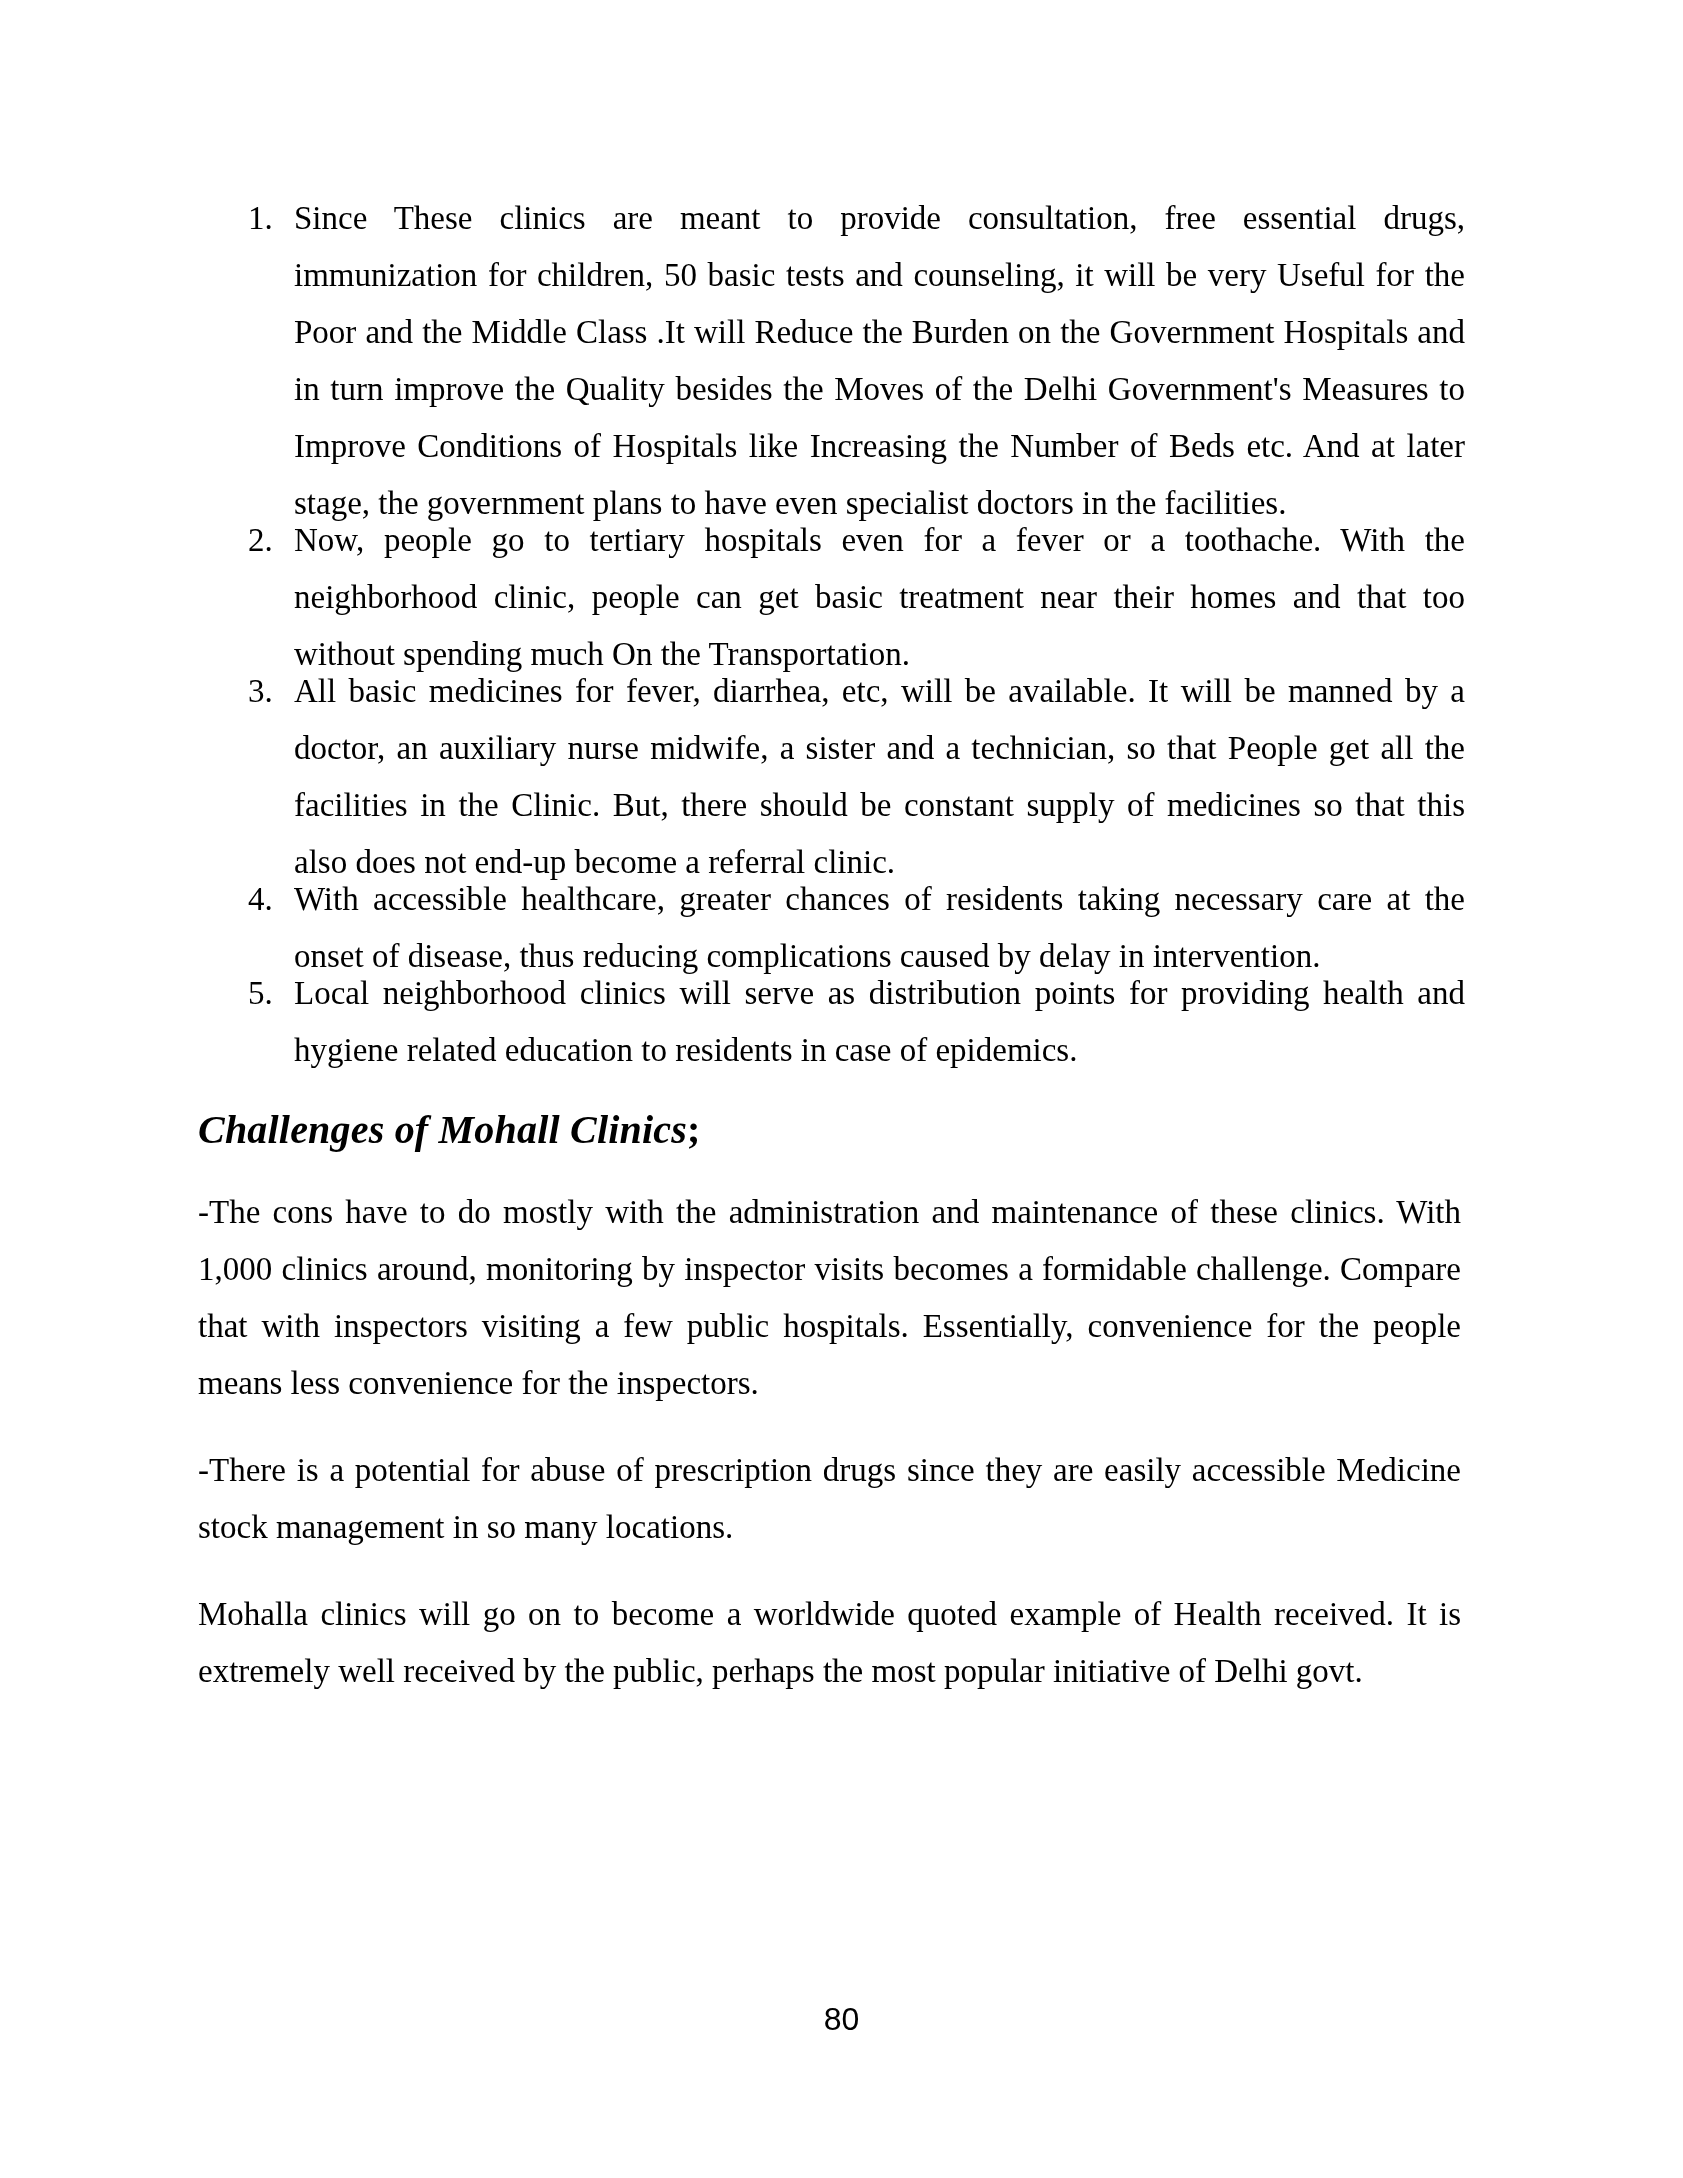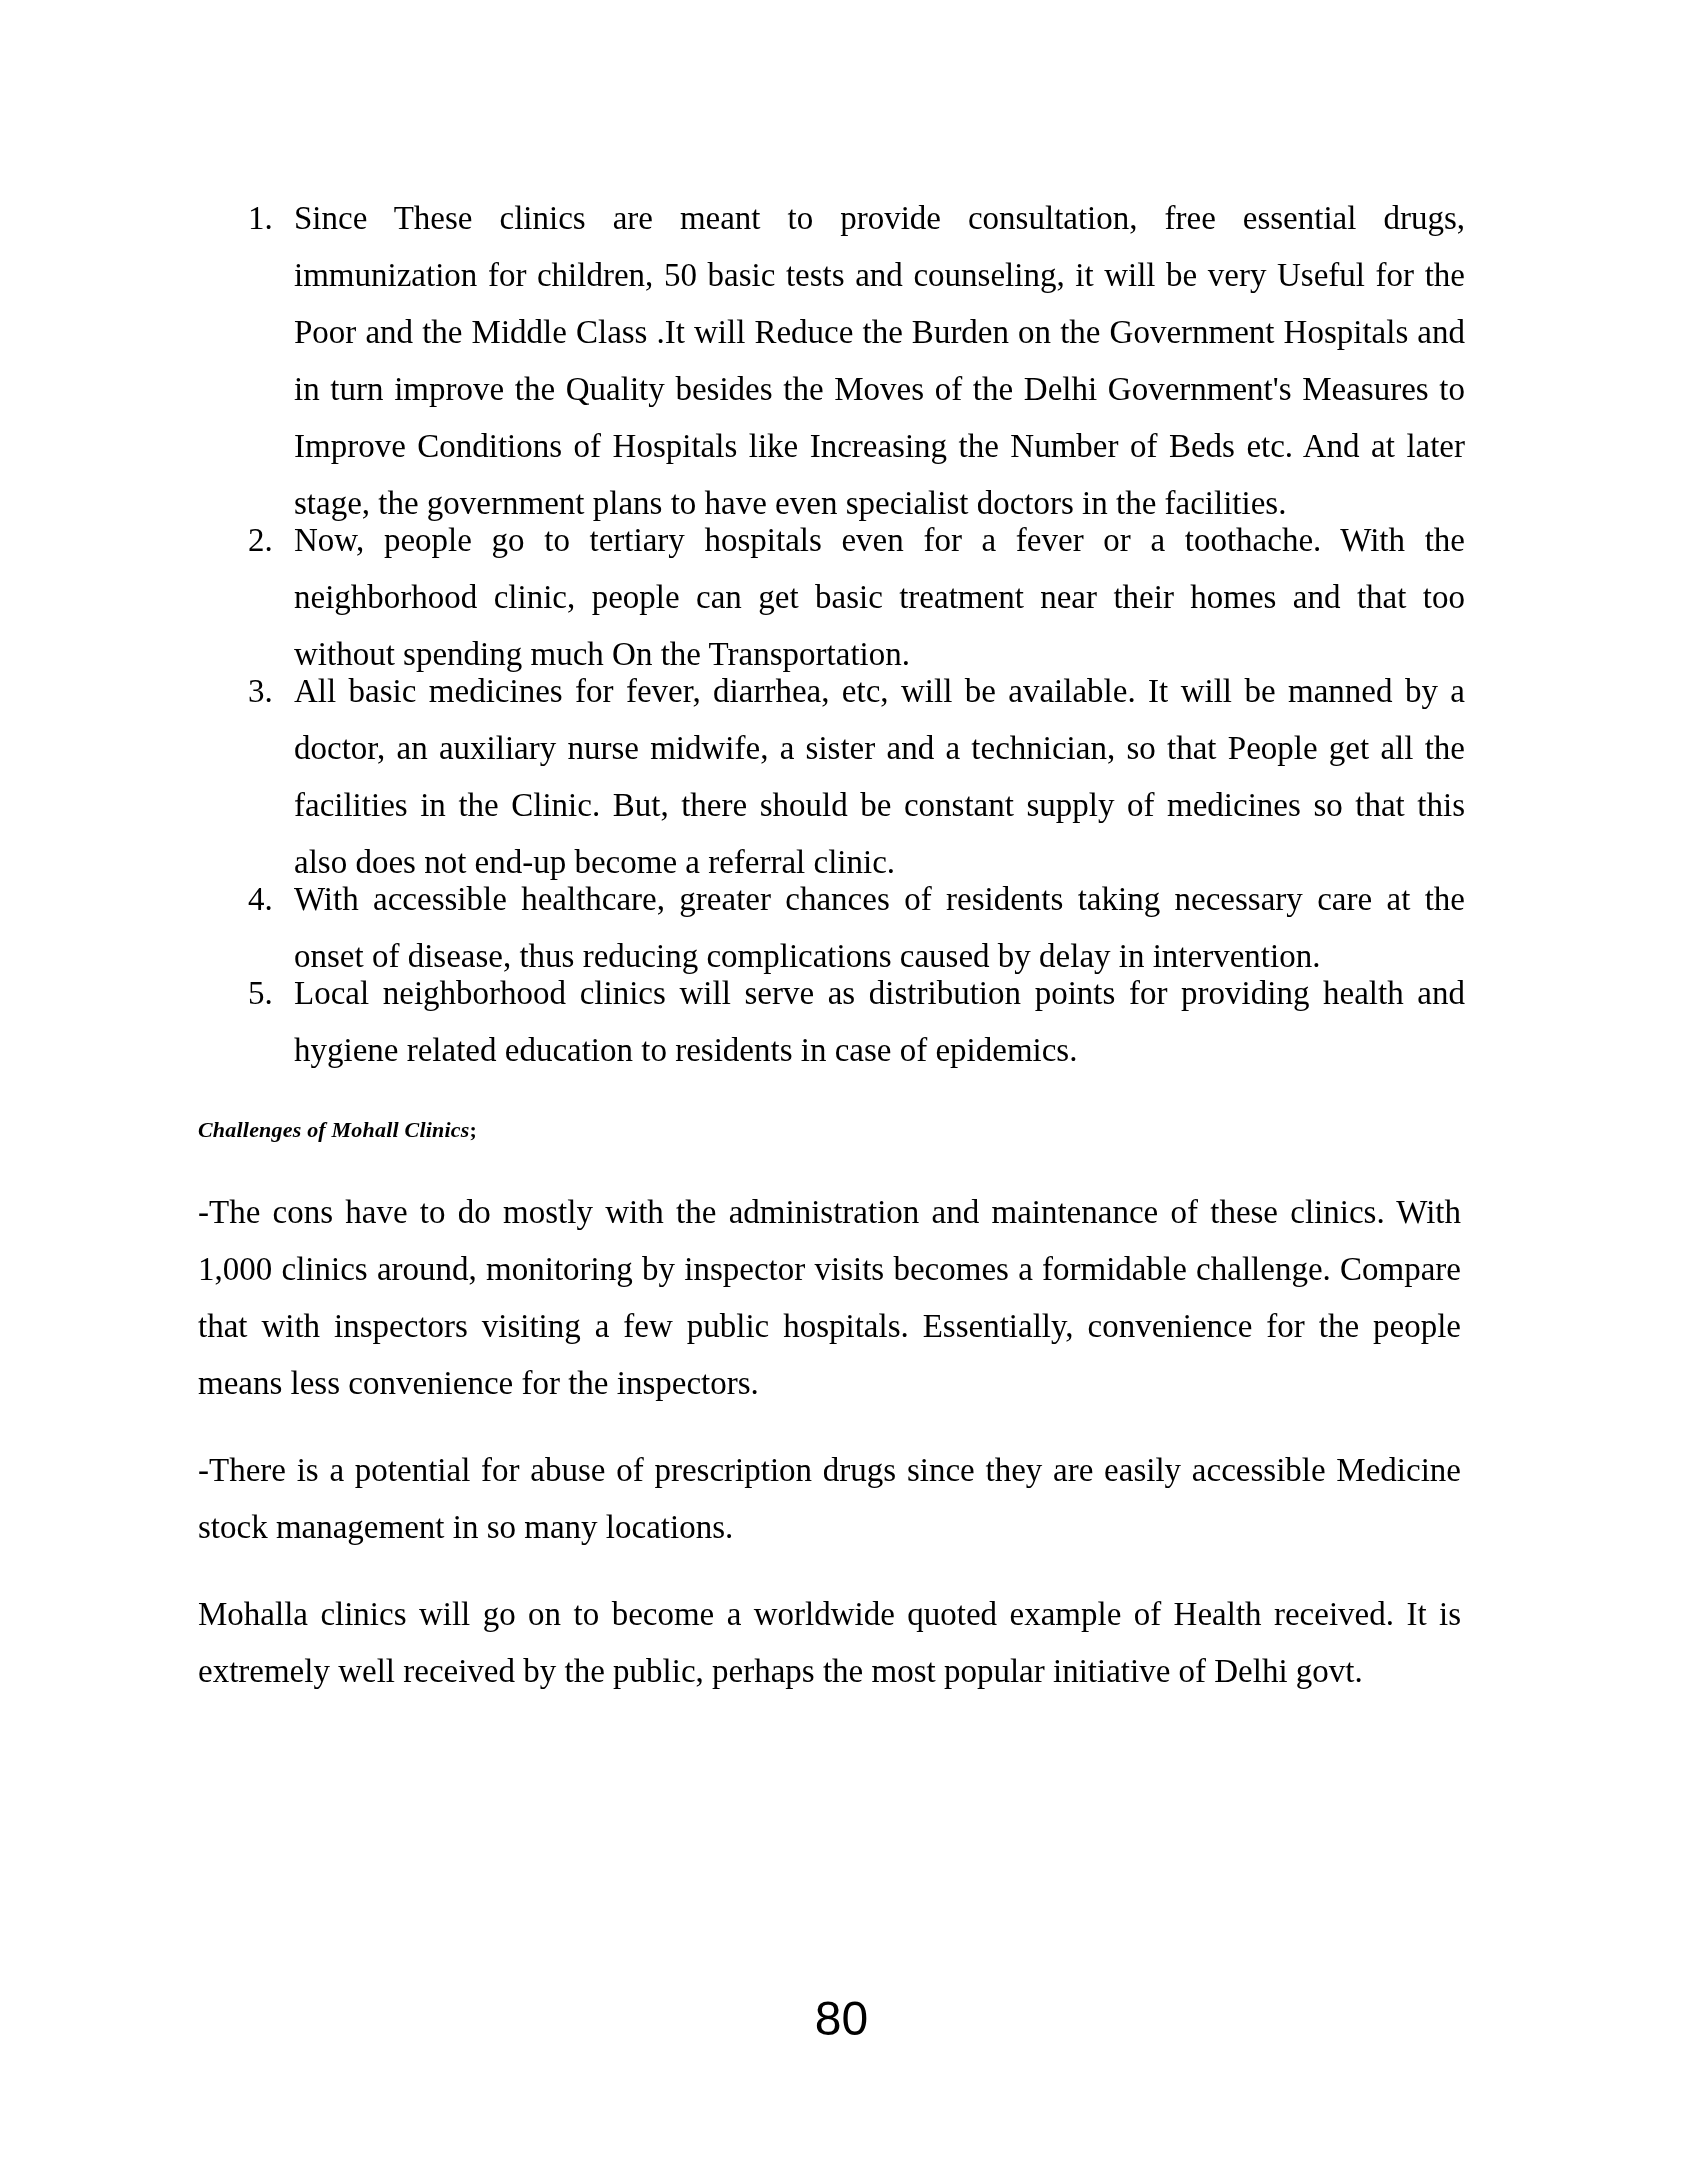--- a/index.html
+++ b/index.html
@@ -37,21 +37,21 @@
     text-align: left;
   }
   .item-text {
     flex: 1 1 auto;
     text-align: justify;
     text-justify: inter-word;
     hyphens: none;
   }
   h2.section-heading {
     margin: 22px 0 26px 0;
-    font-size: 22px;
+    font-size: 40px;
     line-height: 57px;
     font-weight: bold;
     font-style: italic;
     letter-spacing: 0.2px;
   }
   h2.section-heading .heading-suffix {
     font-style: normal;
   }
   .body-paragraph {
     margin: 0 4px 30px 0;
@@ -60,21 +60,21 @@
     text-justify: inter-word;
     hyphens: none;
   }
   .page-number {
     position: absolute;
     top: 1998px;
     left: 0;
     right: 0;
     text-align: center;
     font-family: "Liberation Sans", "DejaVu Sans", sans-serif;
-    font-size: 48px;
+    font-size: 32px;
     line-height: 42px;
   }
 </style>
 </head>
 <body>
 
 <div class="page">
 
   <ol class="numbered-list">
     <li>

